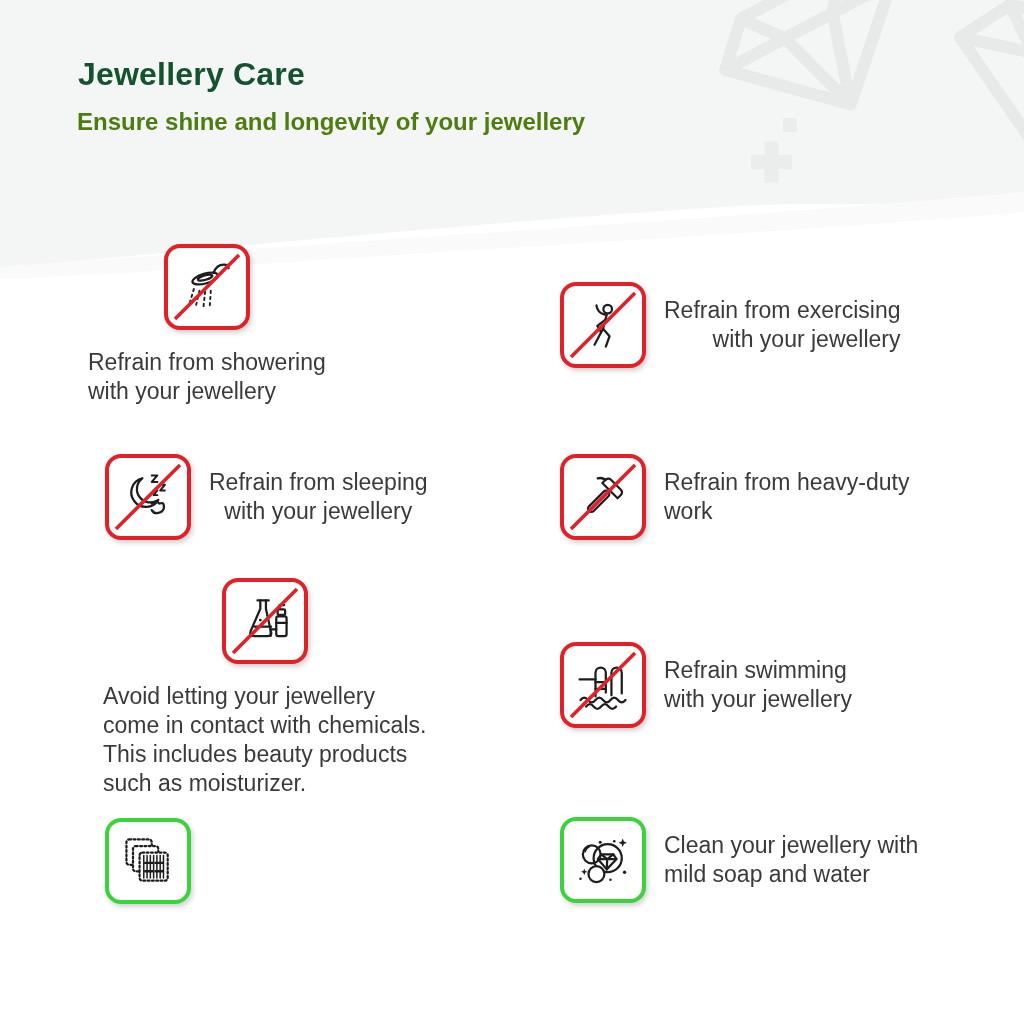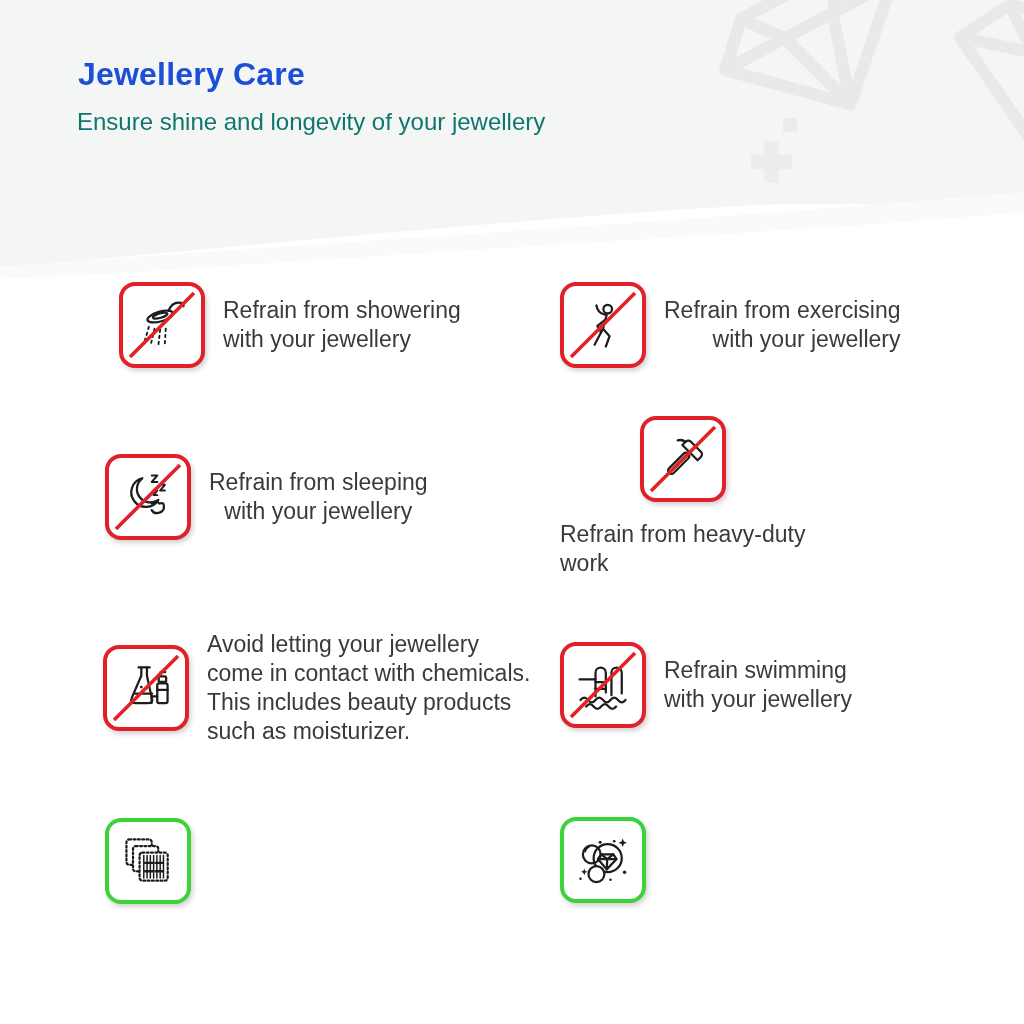--- a/index.html
+++ b/index.html
@@ -5,49 +5,49 @@
   html,body{margin:0;padding:0;}
   body{
     width:1024px;height:1024px;position:relative;overflow:hidden;
     background:#ffffff;
     font-family:"Liberation Sans","DejaVu Sans",sans-serif;
   }
   
   .header-art{position:absolute;top:0;left:0;width:1024px;height:300px;z-index:0;}
   .page-title{
     position:absolute;left:78px;top:56px;z-index:2;
-    font-size:32px;font-weight:bold;color:#1d4ed8;letter-spacing:.2px;
+    font-size:32px;font-weight:bold;color:#14532d;letter-spacing:.2px;
   }
   .page-subtitle{
     position:absolute;left:77px;top:108px;z-index:2;
-    font-size:24px;color:#0f766e;font-weight:400;
+    font-size:24px;color:#4d7c0f;font-weight:700;
   }
   
   .care-item{
     position:absolute;display:flex;align-items:center;gap:18px;z-index:2;
     transform:translateY(-50%);
   }
   .icon-box{
     position:relative;flex:0 0 auto;
     width:78px;height:78px;border-radius:16px;background:#ffffff;
     box-shadow:2px 3px 5px rgba(0,0,0,.18);
   }
   .icon-box.dont{border:4px solid #E02128;}
   .icon-box.do{border:4px solid #3CD23C;}
   .icon-box svg.glyph{position:absolute;left:9px;top:9px;width:60px;height:60px;}
   .icon-box svg.slash{position:absolute;left:0;top:0;width:78px;height:78px;}
   .item-text{
     white-space:pre-line;font-size:23px;line-height:29px;color:#3A3A3A;
   }
   
-  #item-0{left:119px;top:325px;}
+  #item-0{left:88px;top:325px;flex-direction:column;}
   #item-1{left:560px;top:325px;text-align:right;}
   #item-2{left:105px;top:497px;text-align:center;}
-  #item-3{left:560px;top:497px;flex-direction:column;}
-  #item-4{left:103px;top:688px;}
+  #item-3{left:560px;top:497px;}
+  #item-4{left:103px;top:688px;flex-direction:column;}
   #item-5{left:560px;top:685px;align-items:center;}
   #item-6{left:105px;top:861px;}
   #item-7{left:560px;top:860px;}
   .g{fill:none;stroke:#1d1d1d;stroke-width:2.4;stroke-linecap:round;stroke-linejoin:round;}
 </style>
 </head>
 <body>
 
 <svg class="header-art" viewBox="0 0 1024 300">
   <path d="M0 0 H1024 V192 C930 212 840 200 740 206 C580 215 300 240 120 257 C80 261 40 264 0 267 Z" fill="#F4F5F5"></path>
@@ -227,13 +227,15 @@
         <path d="M12 41 l1 2.6 2.6 1 -2.6 1 -1 2.6 -1 -2.6 -2.6 -1 2.6 -1 z"></path>
         <circle cx="29" cy="13" r="1.6"></circle>
             <circle cx="44" cy="12" r="1.4"></circle>
         <circle cx="55" cy="45" r="1.8"></circle>
             <circle cx="40" cy="53" r="1.3"></circle>
             <circle cx="8" cy="52" r="1.3"></circle>
       </g>
     </g>
       </svg>
   </div>
+  <div class="item-text">Clean your jewellery with
+mild soap and water</div>
 </div>
 
 </body></html>

